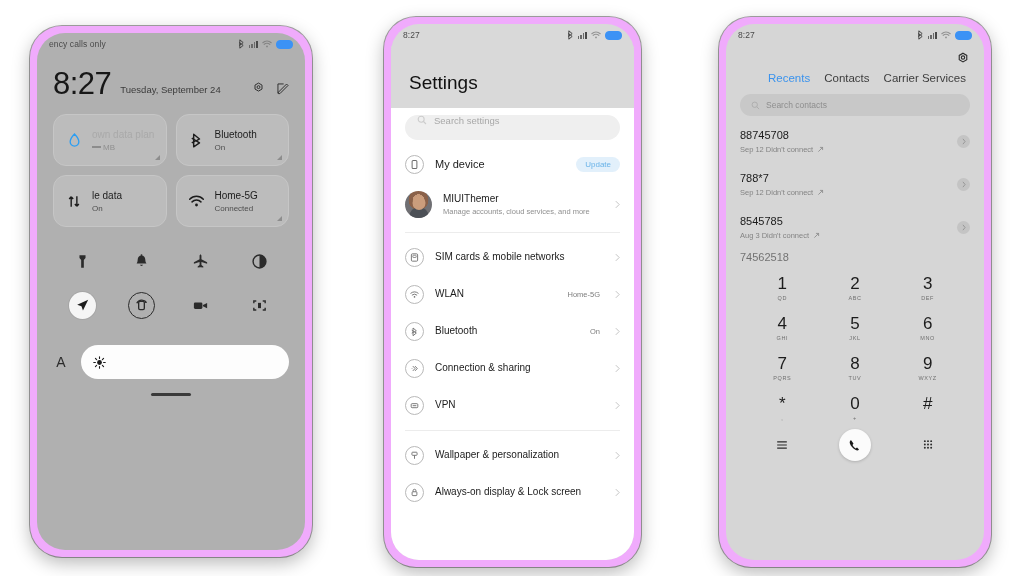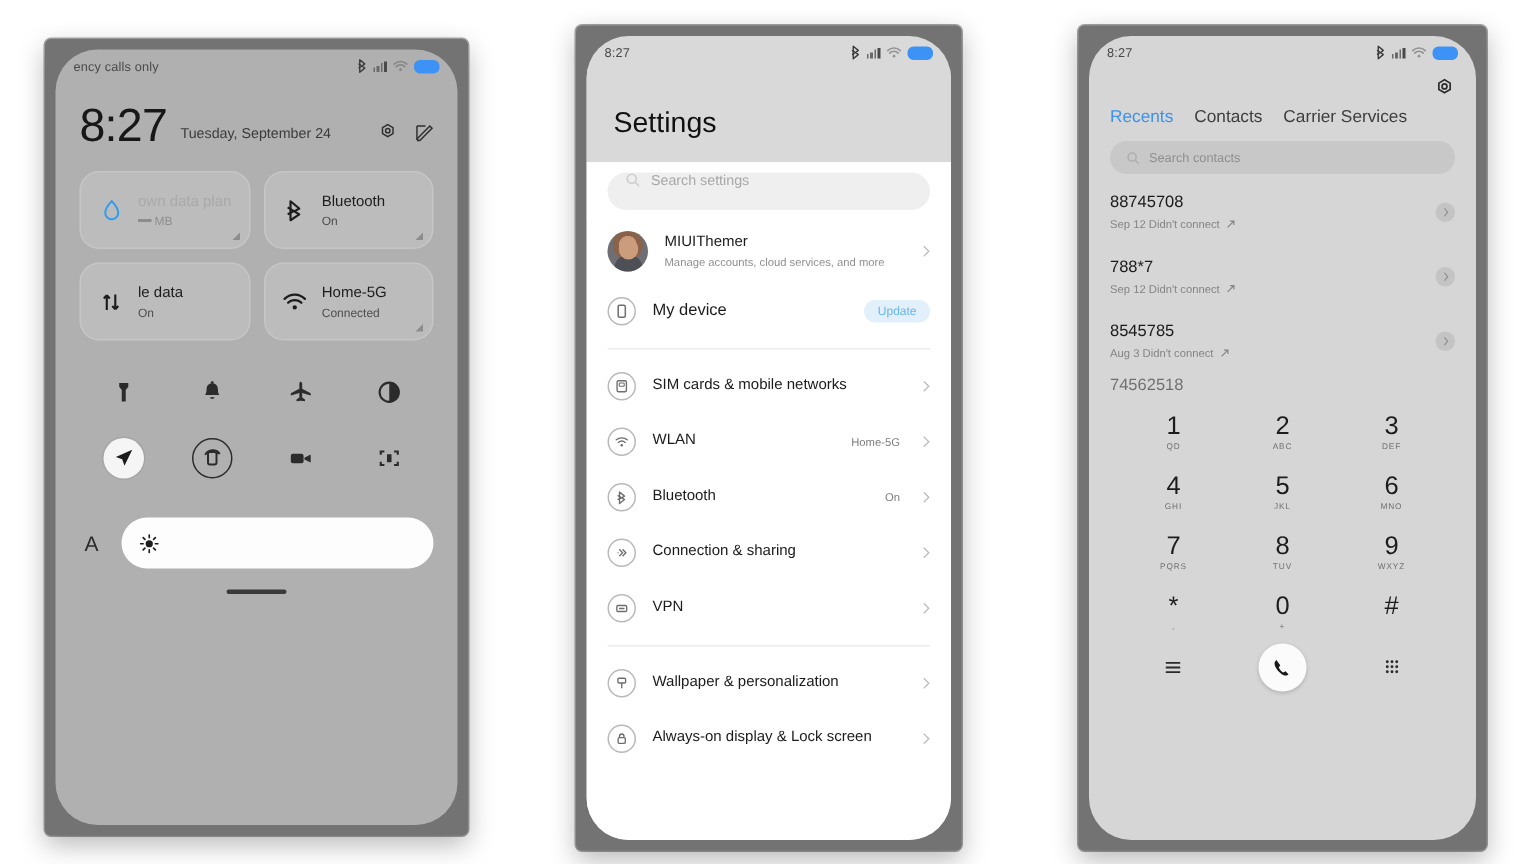--- a/index.html
+++ b/index.html
@@ -7,22 +7,22 @@
     width: 1024px; height: 576px;
     background: #ffffff;
     font-family: "Liberation Sans", sans-serif;
     overflow: hidden;
   }
   .stage { position: relative; width: 1024px; height: 576px; background:#fff; }
 
   
   .phone {
     position: absolute;
-    background: #737373;
-    border-radius: 4px;
+    background: #f0abfc;
+    border-radius: 32px;
     padding: 7px;
     box-shadow: 0 6px 18px rgba(0,0,0,0.28), 0 0 0 1px rgba(0,0,0,0.35);
   }
   .phone-inner {
     width: 100%; height: 100%;
     border-radius: 28px;
     overflow: hidden;
     position: relative;
     background: #b3b3b3;
   }
@@ -145,21 +145,21 @@
   }
   .st-divider { height: 1px; background: #ececec; margin: 6px 14px; }
   .st-row.big .st-label { font-size: 11px; }
 
   
   #phone3 .phone-inner { background: #d6d6d6; display: flex; flex-direction: column; }
   .dl-gear { padding: 6px 14px 0; display: flex; justify-content: flex-end; }
   .dl-gear svg { width: 14px; height: 14px; }
   .dl-tabs { display: flex; gap: 14px; padding: 6px 14px 0; }
   .dl-tab { font-size: 11.5px; color: #3d3d3d; white-space: nowrap; }
-  .dl-tab.active { color: #3b93ed; }
+  .dl-tab.active { color: #3b93ed; margin-left: 28px; }
   .dl-searchwrap { padding: 10px 14px 4px; }
   .dl-search {
     background: #c8c8c8; border-radius: 14px; height: 22px;
     display: flex; align-items: center; gap: 6px; padding: 0 11px;
   }
   .dl-search svg { width: 9px; height: 9px; opacity:.45; }
   .dl-search span { font-size: 8.5px; color: #8e8e8e; }
 
   .dl-recents { padding: 0 14px; }
   .dl-call { display: flex; align-items: center; padding: 9px 0 9px; }
@@ -391,41 +391,41 @@
         <div class="st-searchwrap">
           <div class="st-search">
             <svg viewBox="0 0 12 12">
                 <circle cx="5" cy="5" r="3.6" fill="none" stroke="#8d8d8d" stroke-width="1.3"></circle>
                 <path d="M7.8 7.8l3 3" stroke="#8d8d8d" stroke-width="1.3"></path>
               </svg>
             <span>Search settings</span>
           </div>
         </div>
 
+        <div class="st-row big">
+          <span class="st-ic ring">
+            <svg viewBox="0 0 12 12">
+                <rect x="3.4" y="1.6" width="5.2" height="8.8" rx="1.1" fill="none" stroke="#6e6e6e" stroke-width="1.1"></rect>
+              </svg>
+          </span>
+          <div class="st-txt">
+            <div class="st-label">My device</div>
+          </div>
+          <span class="badge">Update</span>
+        </div>
+
         <div class="st-row">
           <span class="avatar"></span>
           <div class="st-txt">
             <div class="st-label">MIUIThemer</div>
             <div class="st-sub">Manage accounts, cloud services, and more</div>
           </div>
           <svg class="chev" viewBox="0 0 6 10">
               <path d="M1 1l4 4-4 4" fill="none" stroke="#6e6e6e" stroke-width="1.1"></path>
             </svg>
-        </div>
-
-        <div class="st-row big">
-          <span class="st-ic ring">
-            <svg viewBox="0 0 12 12">
-                <rect x="3.4" y="1.6" width="5.2" height="8.8" rx="1.1" fill="none" stroke="#6e6e6e" stroke-width="1.1"></rect>
-              </svg>
-          </span>
-          <div class="st-txt">
-            <div class="st-label">My device</div>
-          </div>
-          <span class="badge">Update</span>
         </div>
 
         <div class="st-divider"></div>
 
         <div class="st-row">
           <span class="st-ic ring">
             <svg viewBox="0 0 12 12">
                 <rect x="2.6" y="2" width="6.8" height="8" rx="1.1" fill="none" stroke="#6e6e6e" stroke-width="1"></rect>
                 <rect x="4.2" y="3.6" width="3.6" height="2.4" rx=".5" fill="none" stroke="#6e6e6e" stroke-width=".8"></rect>
               </svg>

